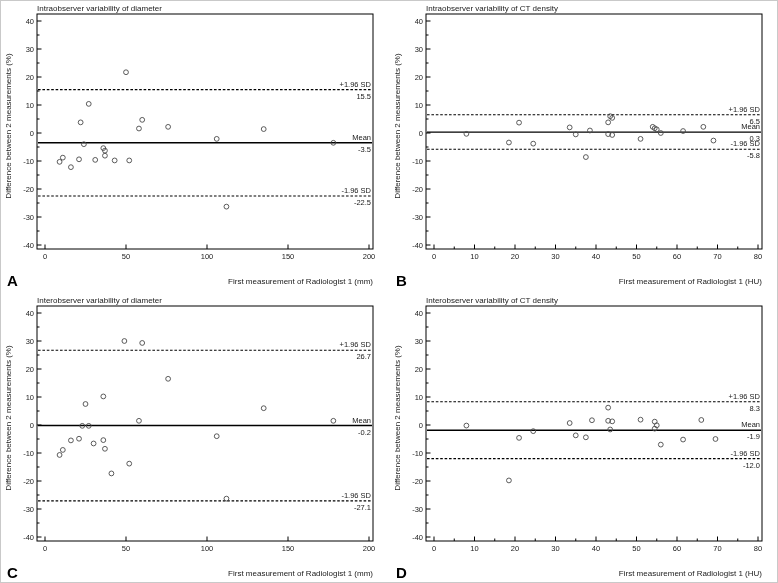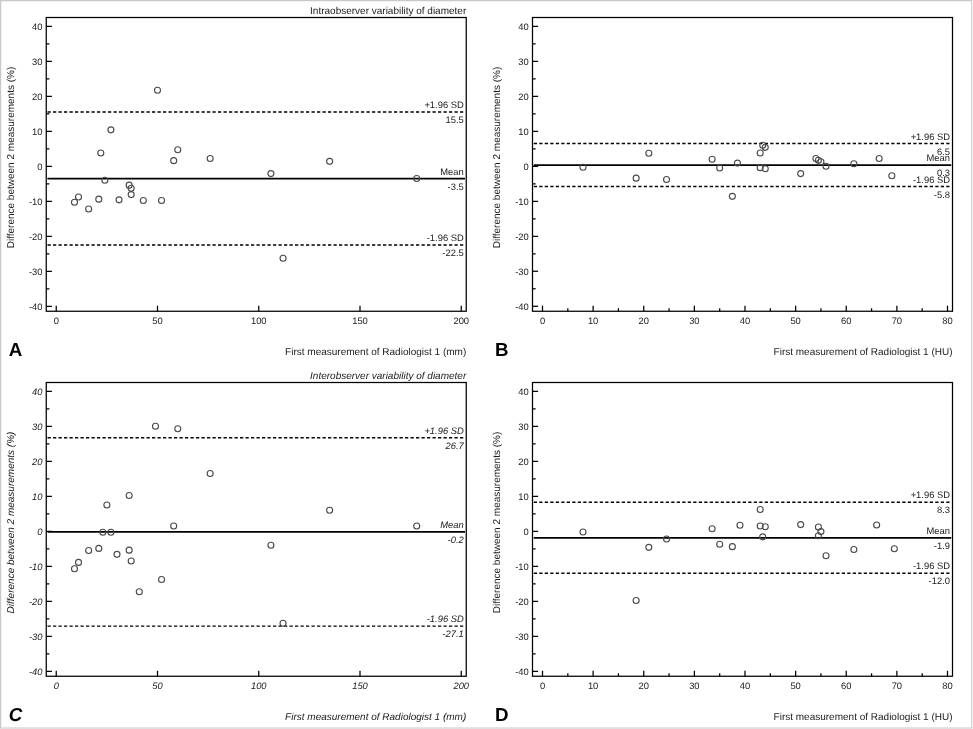--- a/index.html
+++ b/index.html
@@ -8,25 +8,25 @@
     position:relative;
     width:778px;height:583px;
     background:#ffffff;
     border:1px solid #c9c9c9;
     box-sizing:border-box;
     overflow:hidden;
   }
   .panel{position:absolute;width:389px;height:291px;}
   .panel.p0{left:0;top:0;}
   .panel.p1{left:389px;top:0;}
-  .panel.p2{left:0;top:292px;font-style:italic;}
+  .panel.p2{left:0;top:292px;}
   .panel.p3{left:389px;top:292px;}
   .panel .title{
     position:absolute;left:36px;width:336px;top:3px;
-    text-align:right;font-size:8px;line-height:10px;color:#1a1a1a;
+    text-align:left;font-size:8px;line-height:10px;color:#1a1a1a;
   }
   .panel .ylabel{
     position:absolute;width:240px;height:12px;
     left:-112px;top:119px;
     transform:rotate(-90deg);
     text-align:center;font-size:8px;line-height:12px;color:#1a1a1a;
   }
   .panel .xlabel{
     position:absolute;left:36px;width:336px;bottom:5px;
     text-align:right;font-size:8px;line-height:10px;color:#1a1a1a;
@@ -112,20 +112,21 @@
         <circle cx="113.66" cy="159.44" r="2.4" fill="none" stroke="#4a4a4a" stroke-width="0.9"></circle>
         <circle cx="128.24" cy="159.44" r="2.4" fill="none" stroke="#4a4a4a" stroke-width="0.9"></circle>
         <circle cx="69.92" cy="166.16000000000003" r="2.4" fill="none" stroke="#4a4a4a" stroke-width="0.9"></circle>
         <circle cx="225.44000000000003" cy="205.64" r="2.4" fill="none" stroke="#4a4a4a" stroke-width="0.9"></circle>
       </svg>
     <div class="xlabel">First measurement of Radiologist 1 (mm)</div>
     <div class="letter">A</div>
   </div>
 
   <div class="panel p1">
+    <div class="title">Intraobserver variability of CT density</div>
     <div class="ylabel">Difference between 2 measurements (%)</div>
     <svg width="389" height="291" viewBox="0 0 389 291">
         <rect x="36" y="13" width="336" height="235" fill="none" stroke="#000000" stroke-width="1"></rect>
         <line x1="36" y1="244" x2="40.5" y2="244" stroke="#000000" stroke-width="1"></line>
         <text x="33" y="246.7" text-anchor="end" font-size="7.5" fill="#1a1a1a" font-family="&quot;Liberation Sans&quot;, sans-serif">-40</text>
         <line x1="36" y1="230" x2="38.5" y2="230" stroke="#000000" stroke-width="1"></line>
         <line x1="36" y1="216" x2="40.5" y2="216" stroke="#000000" stroke-width="1"></line>
         <text x="33" y="218.7" text-anchor="end" font-size="7.5" fill="#1a1a1a" font-family="&quot;Liberation Sans&quot;, sans-serif">-30</text>
         <line x1="36" y1="202" x2="38.5" y2="202" stroke="#000000" stroke-width="1"></line>
         <line x1="36" y1="188" x2="40.5" y2="188" stroke="#000000" stroke-width="1"></line>
@@ -279,20 +280,21 @@
         <circle cx="58.58" cy="161.96" r="2.4" fill="none" stroke="#4a4a4a" stroke-width="0.9"></circle>
         <circle cx="128.24" cy="170.64" r="2.4" fill="none" stroke="#4a4a4a" stroke-width="0.9"></circle>
         <circle cx="110.42" cy="180.44" r="2.4" fill="none" stroke="#4a4a4a" stroke-width="0.9"></circle>
         <circle cx="225.44000000000003" cy="205.64" r="2.4" fill="none" stroke="#4a4a4a" stroke-width="0.9"></circle>
       </svg>
     <div class="xlabel">First measurement of Radiologist 1 (mm)</div>
     <div class="letter">C</div>
   </div>
 
   <div class="panel p3">
+    <div class="title">Interobserver variability of CT density</div>
     <div class="ylabel">Difference between 2 measurements (%)</div>
     <svg width="389" height="291" viewBox="0 0 389 291">
         <rect x="36" y="13" width="336" height="235" fill="none" stroke="#000000" stroke-width="1"></rect>
         <line x1="36" y1="244" x2="40.5" y2="244" stroke="#000000" stroke-width="1"></line>
         <text x="33" y="246.7" text-anchor="end" font-size="7.5" fill="#1a1a1a" font-family="&quot;Liberation Sans&quot;, sans-serif">-40</text>
         <line x1="36" y1="230" x2="38.5" y2="230" stroke="#000000" stroke-width="1"></line>
         <line x1="36" y1="216" x2="40.5" y2="216" stroke="#000000" stroke-width="1"></line>
         <text x="33" y="218.7" text-anchor="end" font-size="7.5" fill="#1a1a1a" font-family="&quot;Liberation Sans&quot;, sans-serif">-30</text>
         <line x1="36" y1="202" x2="38.5" y2="202" stroke="#000000" stroke-width="1"></line>
         <line x1="36" y1="188" x2="40.5" y2="188" stroke="#000000" stroke-width="1"></line>

